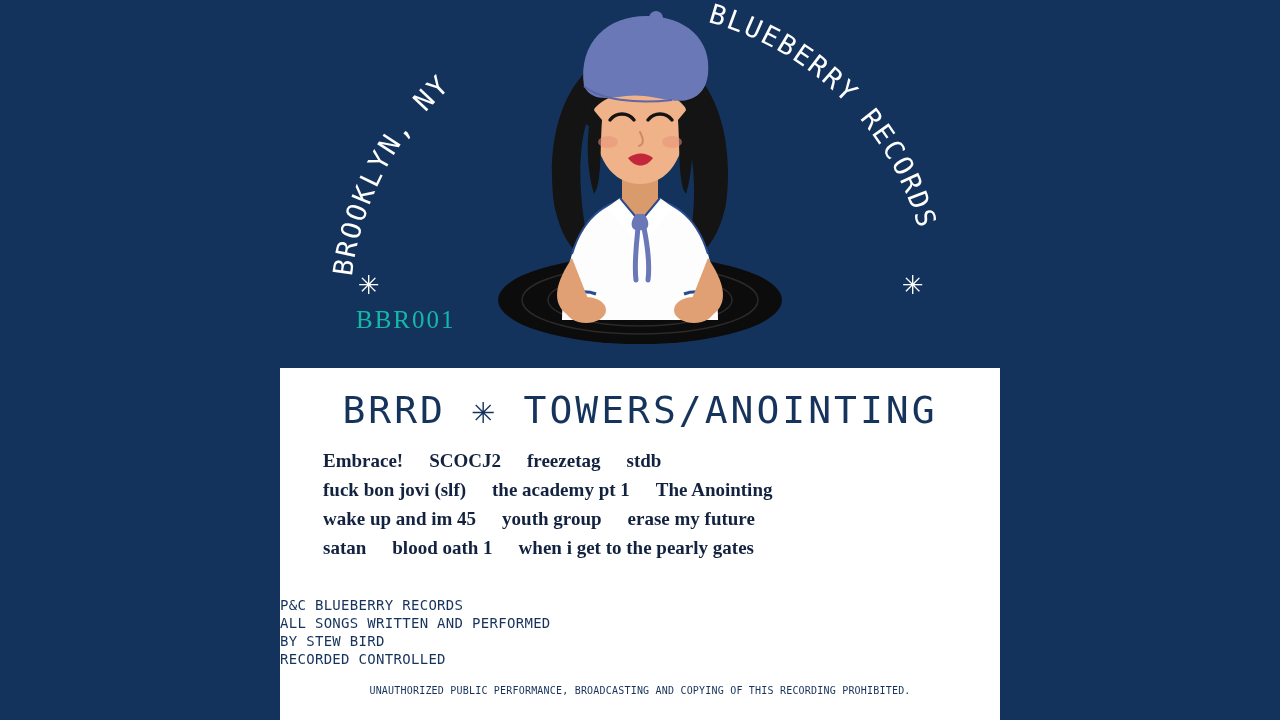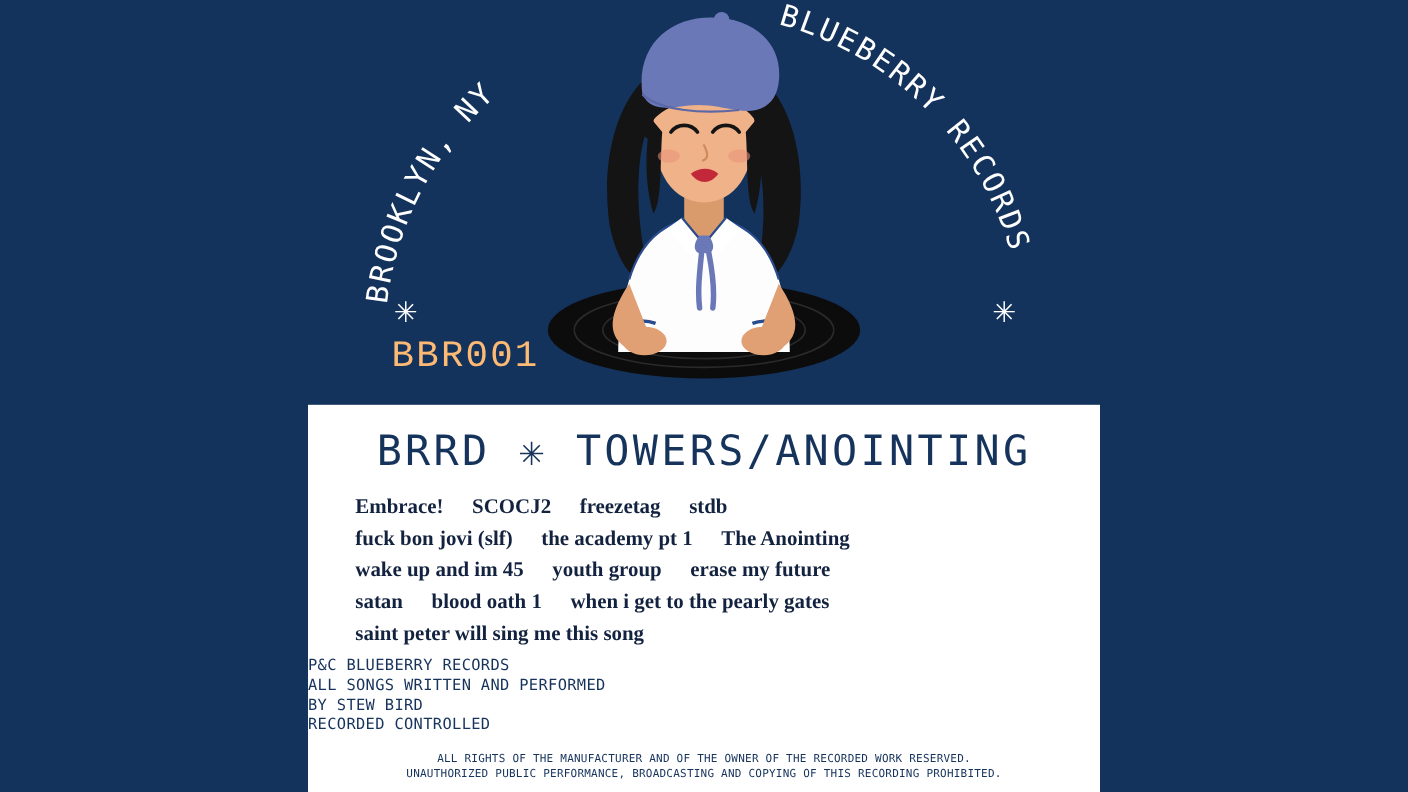--- a/index.html
+++ b/index.html
@@ -58,23 +58,23 @@
     fill: #ffffff;
     font-family: "DejaVu Sans Mono", monospace;
     font-size: 27px;
     letter-spacing: 2px;
   }
 
   .catalog-no {
     position: absolute;
     left: 76px;
     top: 306px;
-    color: #fdba74;
-    font-family: Liberation Mono, monospace;
-    font-size: 34px;
+    color: #14b8a6;
+    font-family: Liberation Serif, serif;
+    font-size: 25px;
     letter-spacing: 2px;
   }
   .star {
     position: absolute;
     color: #ffffff;
     font-family: "DejaVu Sans", sans-serif;
     font-size: 26px;
     line-height: 1;
   }
   .star-left  { left: 78px;  top: 272px; }
@@ -221,30 +221,28 @@
 
     <div class="art-bottom">
 
       <div class="release-title">BRRD ✳ TOWERS/ANOINTING</div>
 
       <div class="tracks">
           <div class="track-row"><span class="t">Embrace!</span><span class="t">SCOCJ2</span><span class="t">freezetag</span><span class="t">stdb</span></div>
           <div class="track-row"><span class="t">fuck bon jovi (slf)</span><span class="t">the academy pt 1</span><span class="t">The Anointing</span></div>
           <div class="track-row"><span class="t">wake up and im 45</span><span class="t">youth group</span><span class="t">erase my future</span></div>
           <div class="track-row"><span class="t">satan</span><span class="t">blood oath 1</span><span class="t">when i get to the pearly gates</span></div>
-          <div class="track-row"><span class="t">saint peter will sing me this song</span></div>
         </div>
 
       <div class="credits">
           <div>P&amp;C BLUEBERRY RECORDS</div>
           <div>ALL SONGS WRITTEN AND PERFORMED</div>
           <div>BY STEW BIRD</div>
           <div>RECORDED CONTROLLED</div>
         </div>
 
       <div class="legal">
-          <div>ALL RIGHTS OF THE MANUFACTURER AND OF THE OWNER OF THE RECORDED WORK RESERVED.</div>
           <div>UNAUTHORIZED PUBLIC PERFORMANCE, BROADCASTING AND COPYING OF THIS RECORDING PROHIBITED.</div>
         </div>
     </div>
 
   </div>
 </div>
 
 </body></html>

